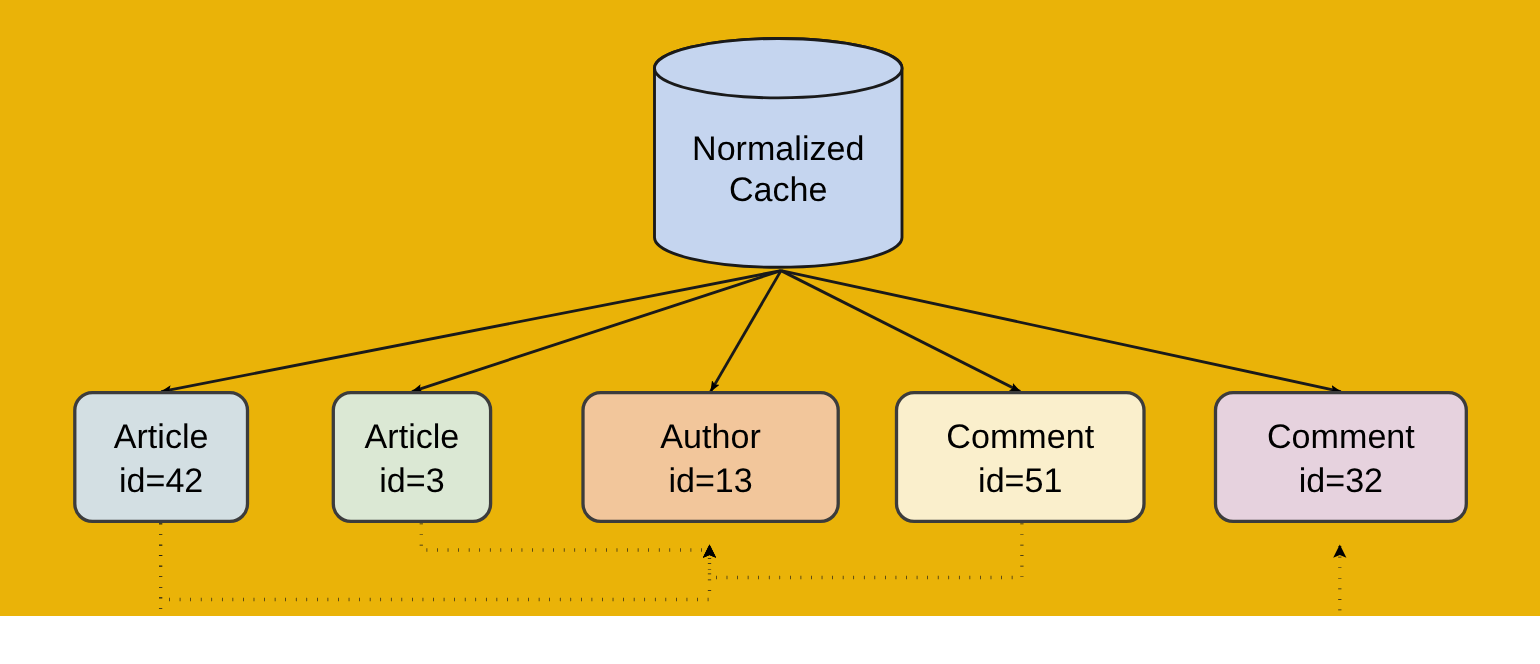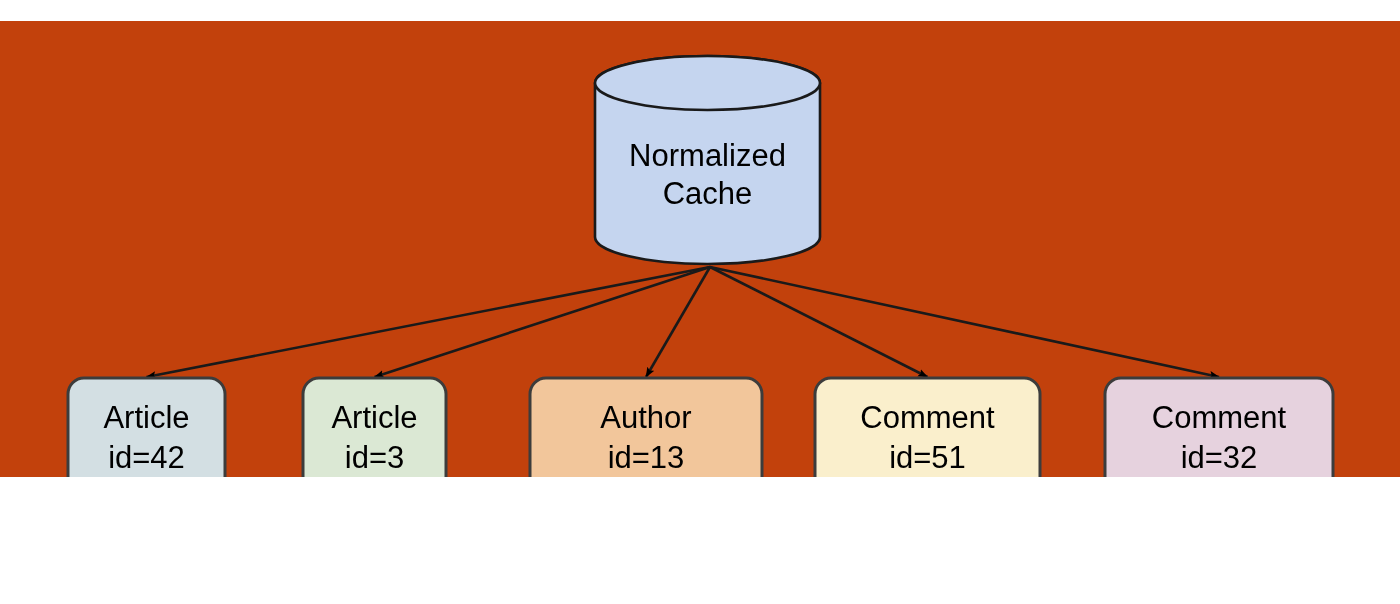--- a/index.html
+++ b/index.html
@@ -6,24 +6,23 @@
     margin: 0;
     padding: 0;
     background: #ffffff;
   }
   body {
     font-family: "Liberation Sans", sans-serif;
   }
   #diagram-root {
     position: relative;
     width: 1400px;
-    height: 456px;
-    background: #c2410c;
+    height: 560px;
+    background: #eab308;
     overflow: hidden;
-    margin-top: 21px;
   }
   #diagram-svg {
     position: absolute;
     left: 0;
     top: 0;
     width: 1400px;
     height: 604px;
     display: block;
   }
   .node-label {

